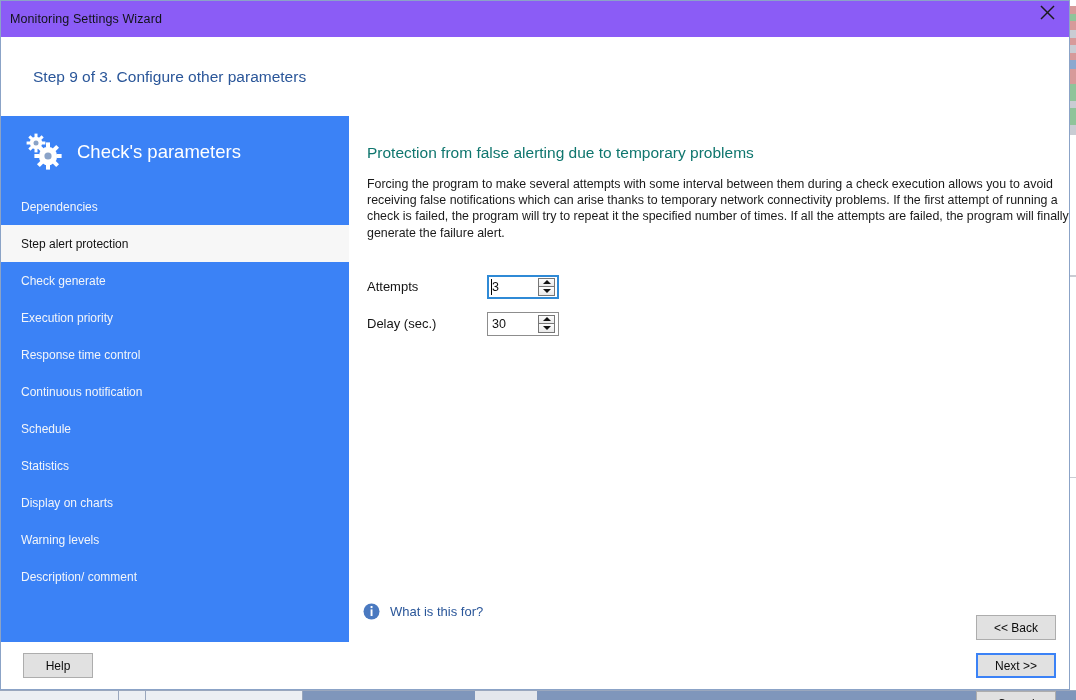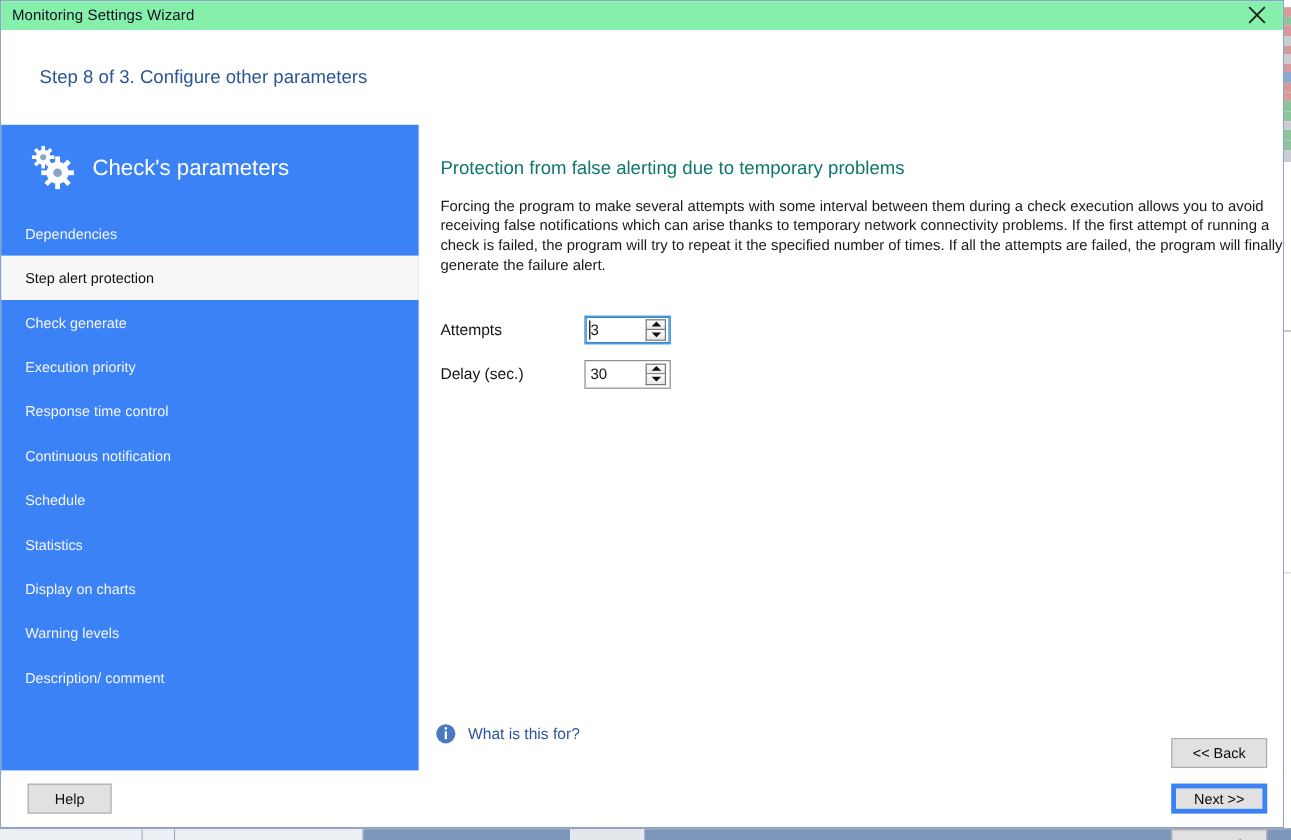--- a/index.html
+++ b/index.html
@@ -58,22 +58,22 @@
     height: 690px;
     background: #ffffff;
     border: 1px solid #8ba3c7;
     box-sizing: border-box;
     display: flex;
     flex-direction: column;
   }
 
   
   #titlebar {
-    height: 24px;
-    background: #86efac;
+    height: 36px;
+    background: #8b5cf6;
     display: flex;
     align-items: center;
     flex: none;
     position: relative;
   }
   #window-title {
     font-size: 12.5px;
     color: #11131a;
     padding-left: 9px;
     letter-spacing: 0.1px;
@@ -330,21 +330,21 @@
   }
   #help-button { min-width: 70px; }
   #footer-right {
     margin-left: auto;
     display: flex;
     align-items: center;
     gap: 13px;
     flex-direction: column;
   }
   .btn.default {
-    border: 4px solid #3b82f6;
+    border: 2px solid #3b82f6;
   }
 </style>
 </head>
 <body>
 
 <div id="desktop-backdrop">
   <div id="bg-right-app">
       <div class="bg-row" style="height: 6px; background: rgb(255, 255, 255);"></div>
       <div class="bg-row" style="height: 8px; background: rgb(215, 154, 154);"></div>
       <div class="bg-row" style="height: 7px; background: rgb(143, 196, 154);"></div>
@@ -384,21 +384,21 @@
     <div id="window-title">Monitoring Settings Wizard</div>
     <div id="close-button">
       <svg width="15" height="15" viewBox="0 0 15 15">
         <line x1="1" y1="1" x2="14" y2="14" stroke="#1b1b1b" stroke-width="1.5"></line>
         <line x1="14" y1="1" x2="1" y2="14" stroke="#1b1b1b" stroke-width="1.5"></line>
       </svg>
     </div>
   </div>
 
   <div id="step-header">
-    <div id="step-title">Step 8 of 3. Configure other parameters</div>
+    <div id="step-title">Step 9 of 3. Configure other parameters</div>
   </div>
 
   <div id="wizard-body">
 
     <div id="sidebar">
       <div id="sidebar-header">
         <div id="gear-icon">
           <svg width="42" height="42" viewBox="0 0 42 42">
             <g fill="#ffffff">
 

